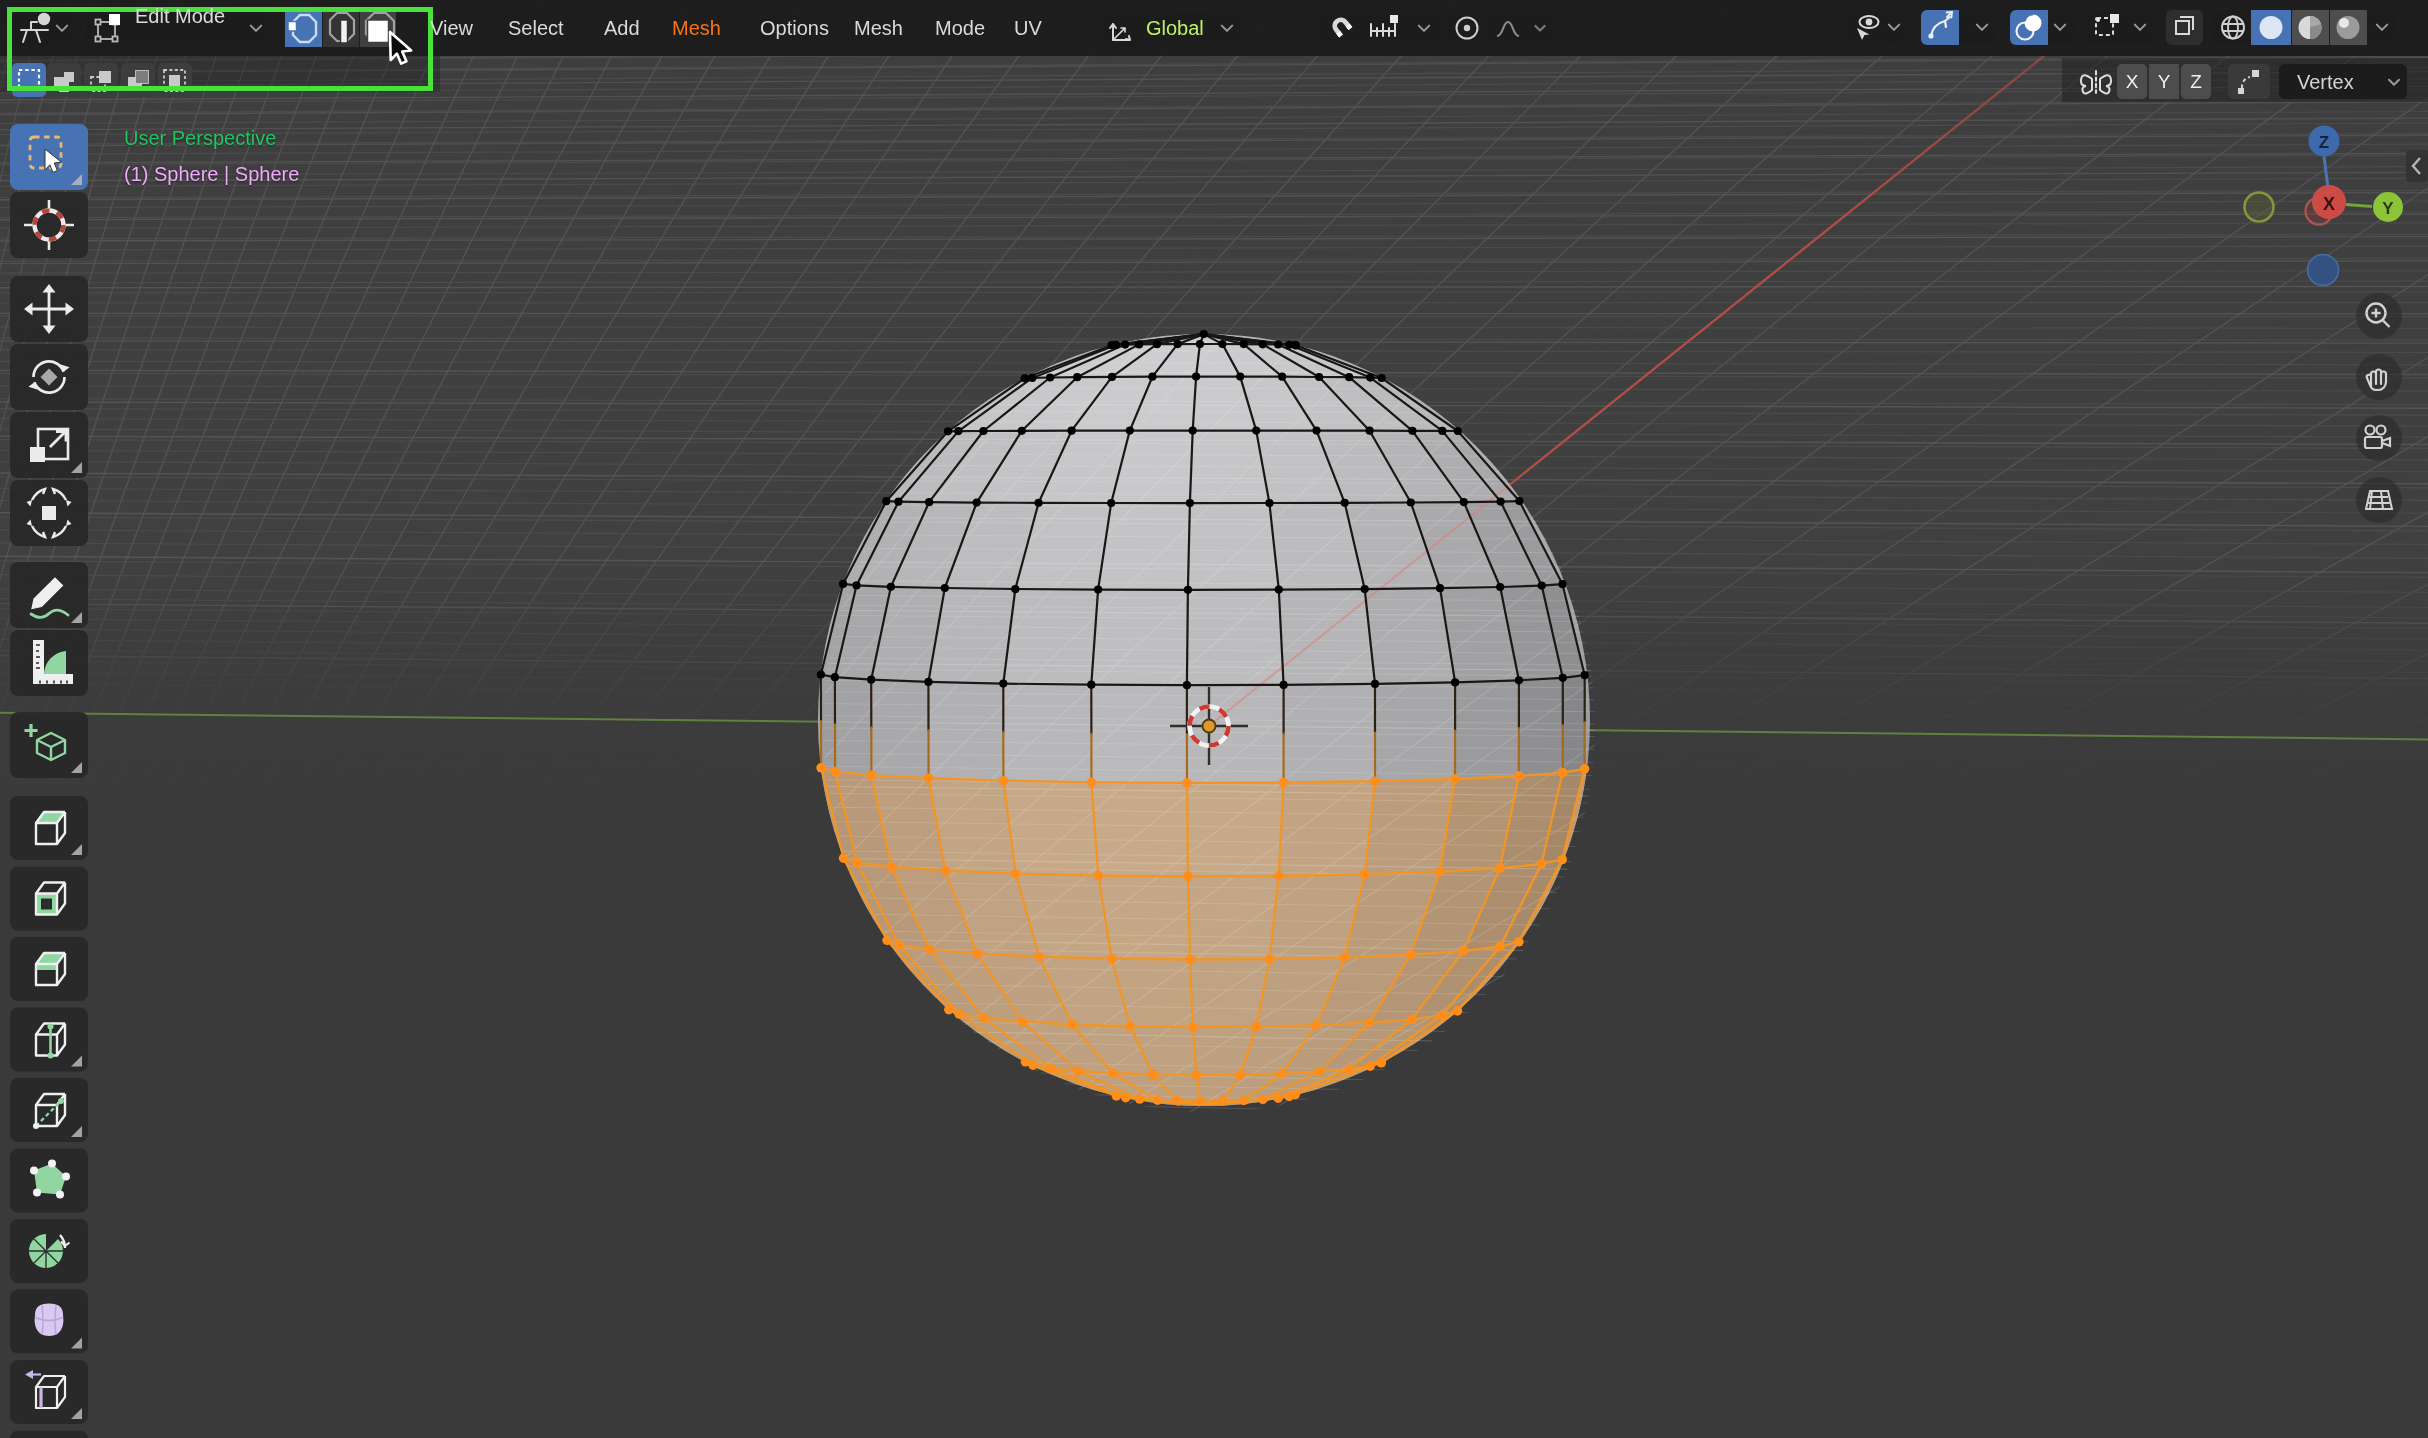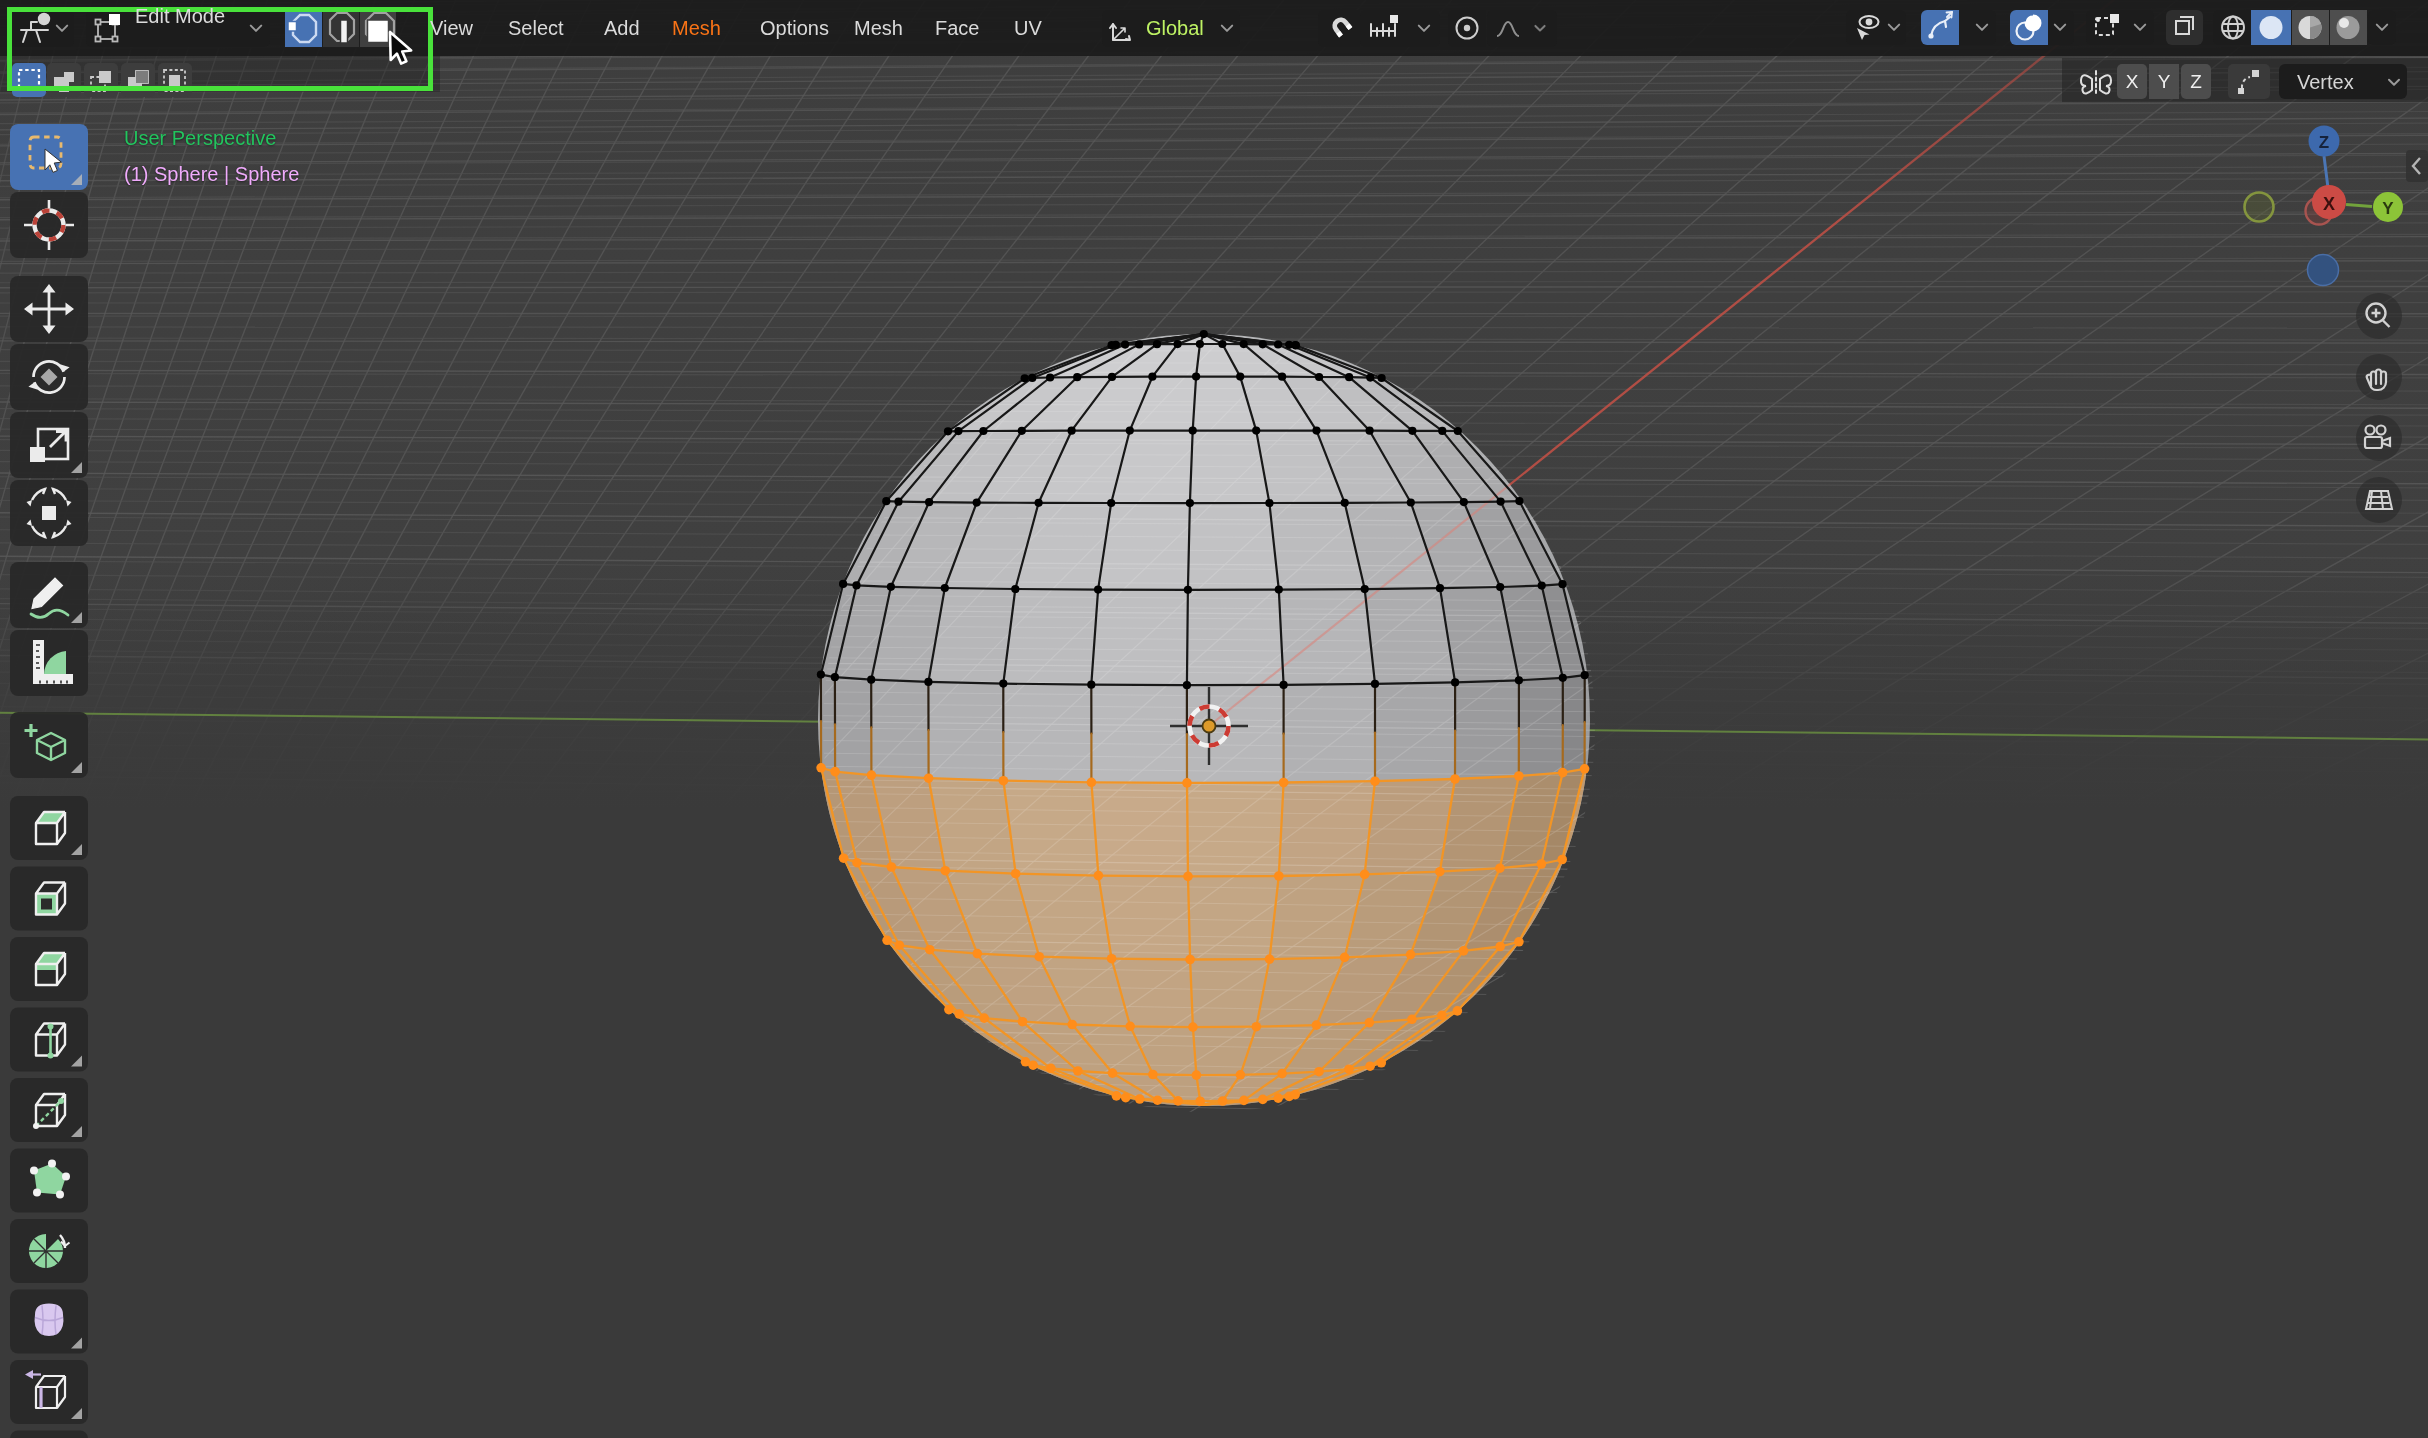--- a/index.html
+++ b/index.html
@@ -1436,21 +1436,21 @@
     <path d="M2420,158 l-7,8 l7,8" stroke="#b5b5b5" stroke-width="2.4" fill="none"></path>
 <rect x="9.5" y="9.5" width="421" height="79" fill="none" stroke="#49e23b" stroke-width="5"></rect>
 <path d="M390,32 l0.7,28 l6.2,-6.4 l4.2,10 l5.3,-2.3 l-4.2,-9.8 l9,-1 z" fill="#0a0a0a" stroke="#ffffff" stroke-width="2.6" stroke-linejoin="round"></path>
 </svg>
 <div style="position:absolute;left:430px;top:17px;font-size:20px;color:#dadada">View</div>
 <div style="position:absolute;left:508px;top:17px;font-size:20px;color:#dadada">Select</div>
 <div style="position:absolute;left:604px;top:17px;font-size:20px;color:#dadada">Add</div>
 <div style="position:absolute;left:672px;top:17px;font-size:20px;color:#f97316">Mesh</div>
 <div style="position:absolute;left:760px;top:17px;font-size:20px;color:#dadada">Options</div>
 <div style="position:absolute;left:854px;top:17px;font-size:20px;color:#dadada">Mesh</div>
-<div style="position:absolute;left:935px;top:17px;font-size:20px;color:#dadada">Face</div>
+<div style="position:absolute;left:935px;top:17px;font-size:20px;color:#dadada">Mode</div>
 <div style="position:absolute;left:1014px;top:17px;font-size:20px;color:#dadada">UV</div>
 <div style="position:absolute;left:135px;top:5px;font-size:20px;color:#dcdcdc">Edit Mode</div>
 <div style="position:absolute;left:1146px;top:17px;font-size:20px;color:#bef264">Global</div>
 <div style="position:absolute;left:2117px;top:71px;width:30px;text-align:center;font-size:19px;color:#f0f0f0">X</div>
 <div style="position:absolute;left:2149px;top:71px;width:30px;text-align:center;font-size:19px;color:#f0f0f0">Y</div>
 <div style="position:absolute;left:2181px;top:71px;width:30px;text-align:center;font-size:19px;color:#f0f0f0">Z</div>
 <div style="position:absolute;left:2297px;top:71px;font-size:20px;color:#d5d5d5">Vertex</div>
 <div style="position:absolute;left:124px;top:127px;font-size:20px;color:#22c55e;text-shadow:0 1px 2px rgba(0,0,0,0.5)">User Perspective</div>
 <div style="position:absolute;left:124px;top:163px;font-size:20px;color:#f0abfc;text-shadow:0 1px 2px rgba(0,0,0,0.5)">(1) Sphere | Sphere</div>
 </body></html>

